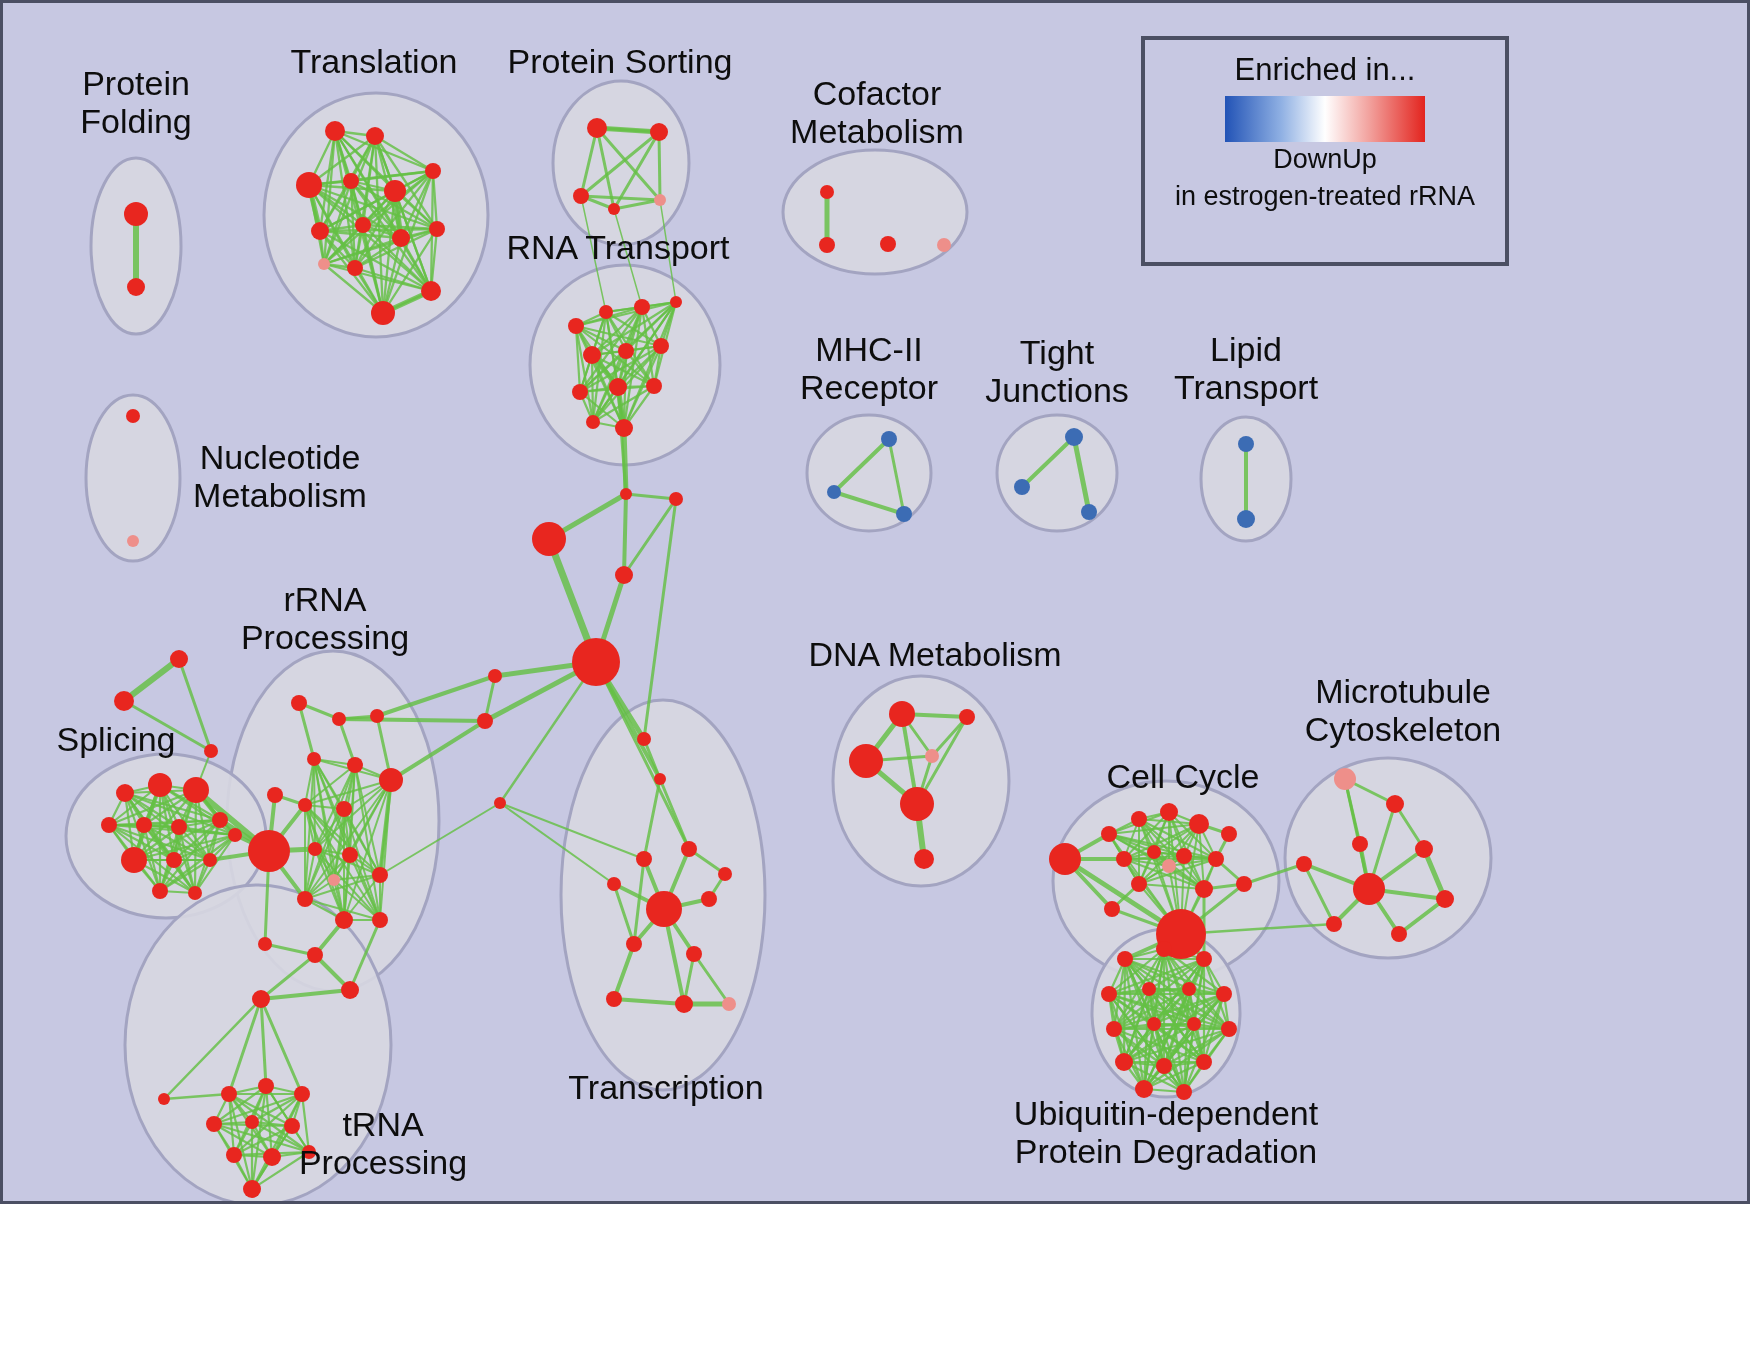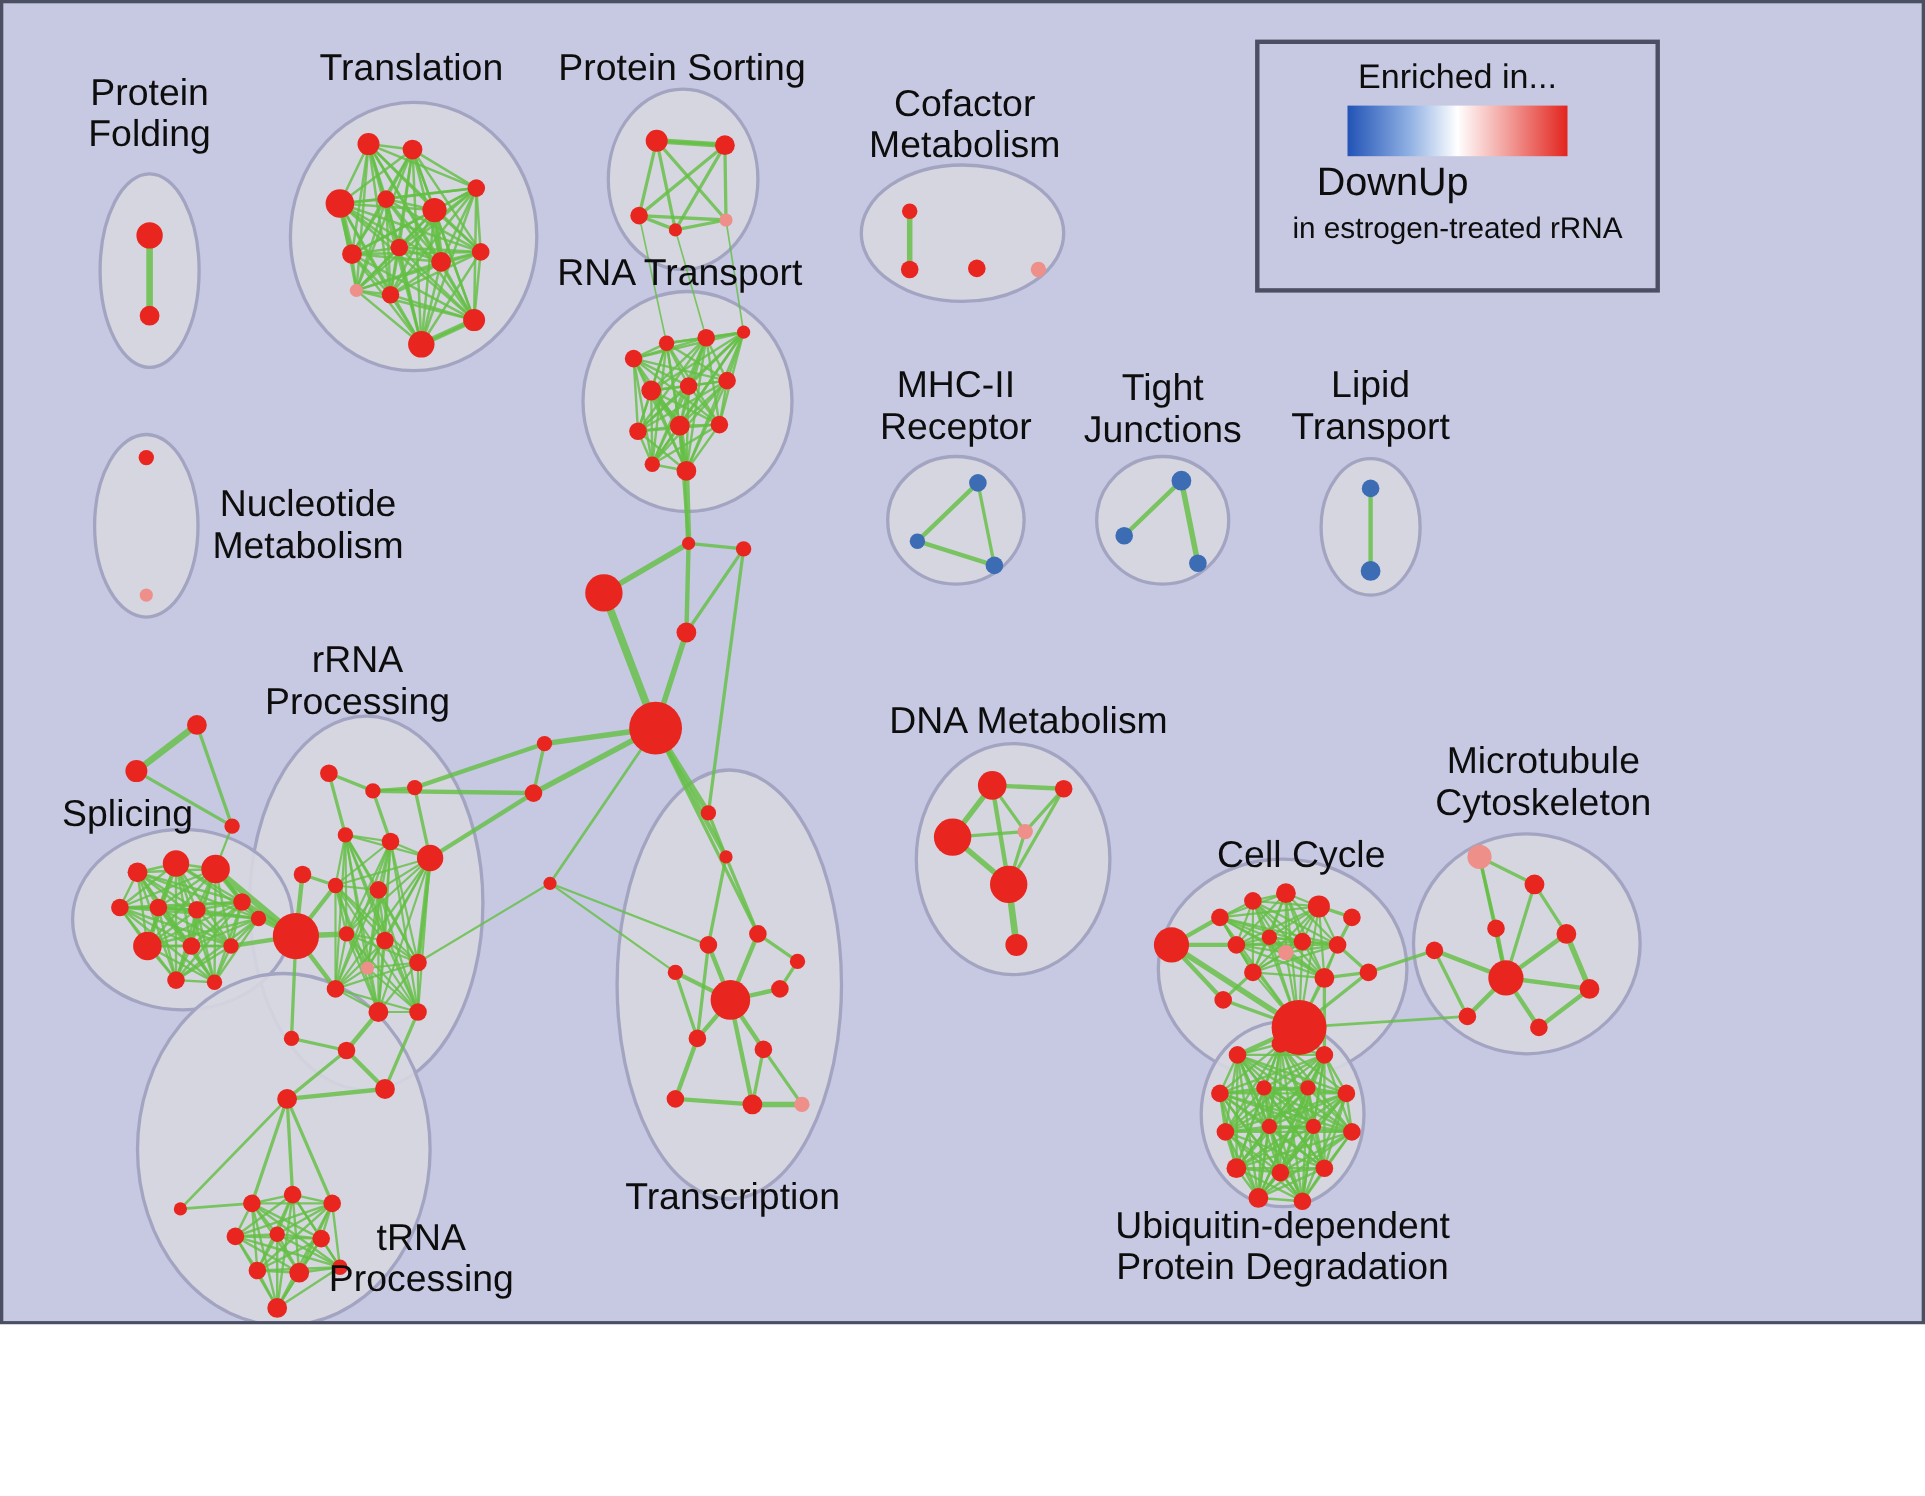--- a/index.html
+++ b/index.html
@@ -38,22 +38,22 @@
   .legend-title { font-size: 31px; margin-top: 12px; }
   .legend-bar {
     width: 200px;
     height: 46px;
     margin-top: 8px;
     background: linear-gradient(90deg, #2253b6 0%, #8fb0e3 28%, #ffffff 50%, #f2a29e 72%, #e3241e 100%);
   }
   .legend-updown {
     width: 256px;
     display: flex;
-    justify-content: flex-start;
-    font-size: 36px;
+    justify-content: center;
+    font-size: 27px;
     margin-top: 2px;
   }
   .legend-caption { font-size: 27px; line-height: 34px; margin-top: 4px; text-align: center; }
 </style>
 </head>
 <body>
 
 <div id="figure">
 
   <svg id="network-svg" width="1750" height="1360" viewBox="0 0 1750 1360">

